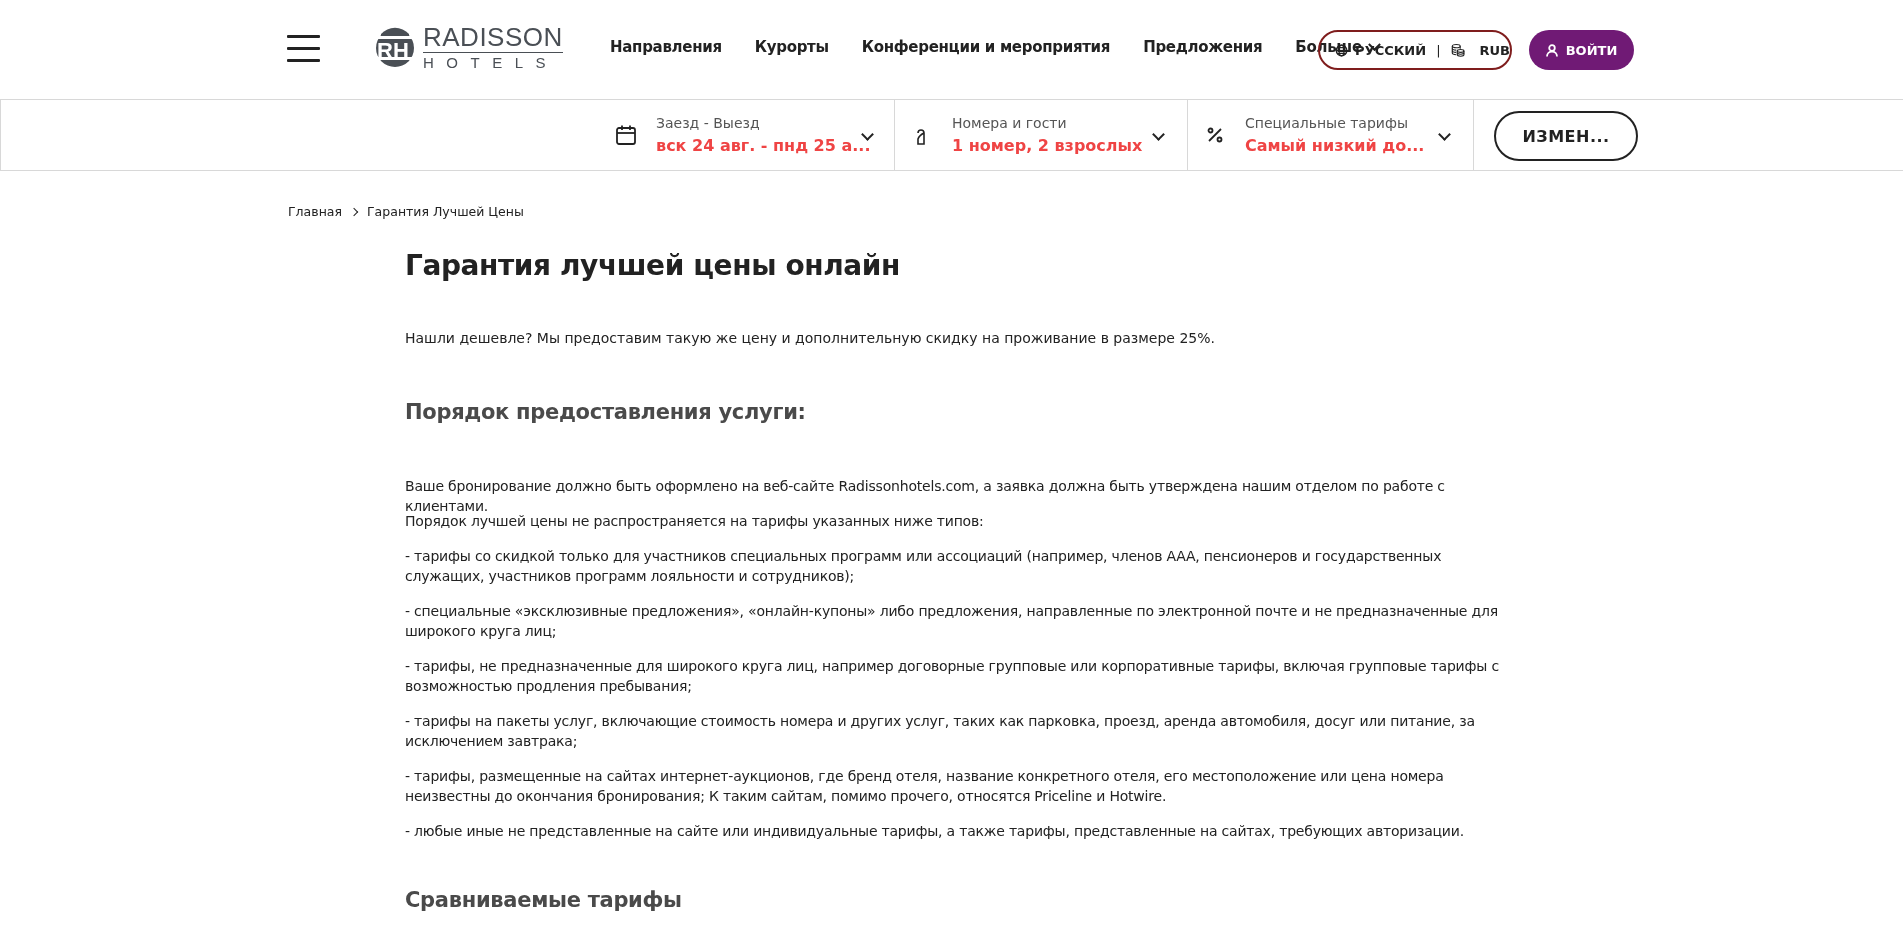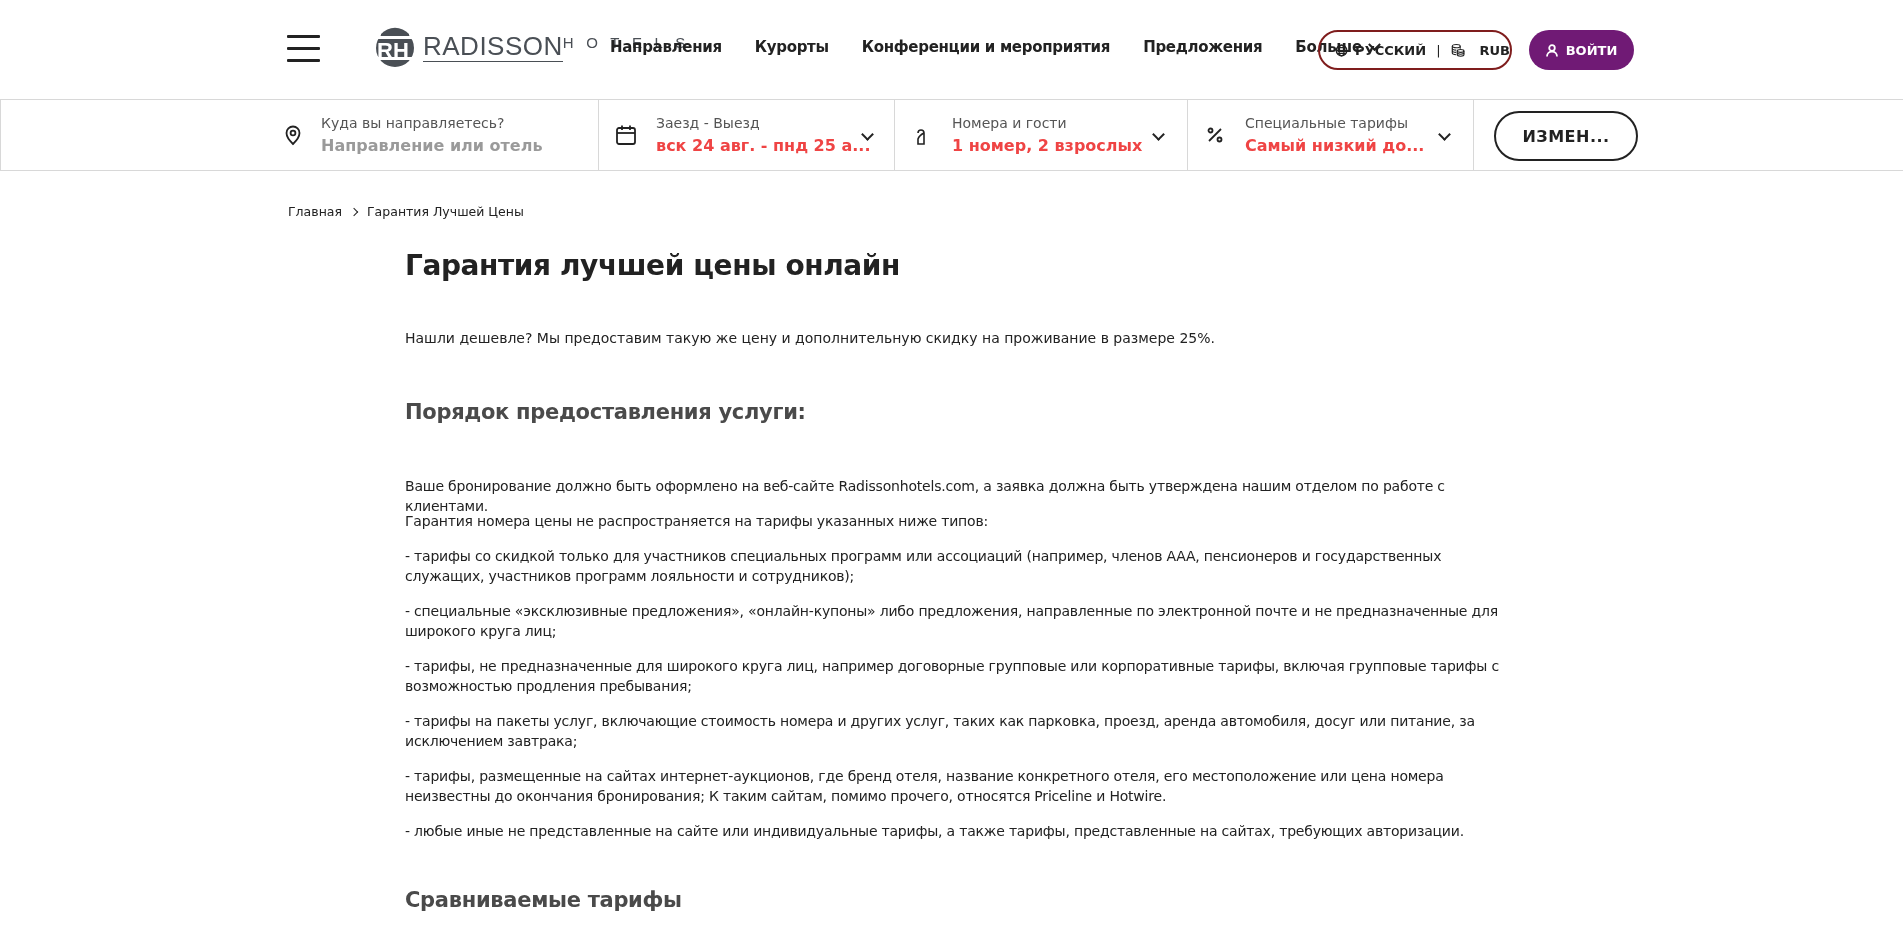--- a/index.html
+++ b/index.html
@@ -9,21 +9,21 @@
   
   .header { position: absolute; left: 0; top: 0; width: 1903px; height: 100px; border-bottom: 1px solid #d8d8d8; background: #fff; }
   .hamburger { position: absolute; left: 287px; top: 33px; width: 33px; height: 30px; cursor: pointer; }
   .hamburger span { position: absolute; left: 0; width: 33px; height: 3px; background: #222; border-radius: 1px; }
   .hamburger span:nth-child(1) { top: 2px; }
   .hamburger span:nth-child(2) { top: 14px; }
   .hamburger span:nth-child(3) { top: 26px; }
 
   .logo { position: absolute; left: 375px; top: 25px; width: 182px; height: 45px; display: flex; align-items: center; }
   .logo-mark { width: 40px; height: 44px; position: relative; }
-  .logo-text { margin-left: 8px; display: flex; flex-direction: row; color: #4a4f55; }
+  .logo-text { margin-left: 8px; display: flex; flex-direction: column; color: #4a4f55; }
   .logo-top { font-family: "Liberation Sans", sans-serif; font-size: 26px; font-weight: 500; letter-spacing: 0.5px; line-height: 26px; padding-bottom: 2px; border-bottom: 1.5px solid #4a4f55; }
   .logo-bottom { font-family: "Liberation Sans", sans-serif; font-size: 15px; letter-spacing: 12.5px; line-height: 17px; padding-top: 1px; }
 
   .nav { position: absolute; left: 610px; top: 38px; display: flex; gap: 8px; }
   .nav-item { font-size: 15px; font-weight: bold; color: #222; margin-right: 25px; white-space: nowrap; cursor: pointer; letter-spacing: -0.3px; display: flex; align-items: center; }
   .nav-item .chev { margin-left: 8px; width: 9px; height: 9px; border-right: 2px solid #222; border-bottom: 2px solid #222; transform: rotate(45deg) translate(-2px, -2px); }
 
   .lang-btn { position: absolute; left: 1318px; top: 30px; width: 194px; height: 40px; border: 2px solid #7f1d1d; border-radius: 20px; display: flex; align-items: center; padding-left: 15px; font-size: 13px; font-weight: bold; color: #222; cursor: pointer; }
   .lang-btn .sep { margin: 0 10px; font-weight: normal; }
   .lang-btn svg { margin-right: 7px; }
@@ -115,28 +115,20 @@
   <div class="login-btn">
     <svg width="12" height="13" viewBox="0 0 12 13" fill="none" stroke="#fff" stroke-width="1.8">
       <circle cx="6" cy="4" r="2.8"></circle>
       <path d="M1 12.5c0-3 2.2-5 5-5s5 2 5 5"></path>
     </svg>
     <span>ВОЙТИ</span>
   </div>
 </div>
 
 <div class="searchbar">
-  <div class="sb-field" style="left:0;width:598px;">
-    <svg class="sb-icon" style="left:280px;" viewBox="0 0 24 24" fill="none" stroke="#222" stroke-width="1.8">
-      <path d="M12 21s-6.5-6.2-6.5-11a6.5 6.5 0 0 1 13 0c0 4.8-6.5 11-6.5 11z"></path>
-      <circle cx="12" cy="10" r="2.4"></circle>
-    </svg>
-    <span class="sb-label" style="left:320px;">Куда вы направляетесь?</span>
-    <span class="sb-value placeholder" style="left:320px;">Направление или отель</span>
-  </div>
 
   <div class="sb-field" style="left:598px;width:296px;">
     <svg class="sb-icon" style="left:15px;" viewBox="0 0 24 24" fill="none" stroke="#222" stroke-width="1.8">
       <rect x="3" y="5" width="18" height="16" rx="2"></rect>
       <line x1="3" y1="10" x2="21" y2="10"></line>
       <line x1="8" y1="2.5" x2="8" y2="7"></line>
       <line x1="16" y1="2.5" x2="16" y2="7"></line>
     </svg>
     <span class="sb-label" style="left:57px;">Заезд - Выезд</span>
     <span class="sb-value" style="left:57px;">вск 24 авг. - пнд 25 а...</span>
@@ -172,21 +164,21 @@
   <span class="bc-sep"></span>
   <span>Гарантия Лучшей Цены</span>
 </div>
 
 <div class="content">
   <h1 class="page-title">Гарантия лучшей цены онлайн</h1>
   <p class="intro">Нашли дешевле? Мы предоставим такую же цену и дополнительную скидку на проживание в размере 25%.</p>
   <h2 class="h2" style="top:154px;">Порядок предоставления услуги:</h2>
 
   <p class="p" style="top:230px;">Ваше бронирование должно быть оформлено на веб-сайте Radissonhotels.com, а заявка должна быть утверждена нашим отделом по работе с клиентами.</p>
-  <p class="p" style="top:265px;">Гарантия номера цены не распространяется на тарифы указанных ниже типов:</p>
+  <p class="p" style="top:265px;">Порядок лучшей цены не распространяется на тарифы указанных ниже типов:</p>
   <p class="p" style="top:300px;">- тарифы со скидкой только для участников специальных программ или ассоциаций (например, членов AAA, пенсионеров и государственных служащих, участников программ лояльности и сотрудников);</p>
   <p class="p" style="top:355px;">- специальные «эксклюзивные предложения», «онлайн-купоны» либо предложения, направленные по электронной почте и не предназначенные для широкого круга лиц;</p>
   <p class="p" style="top:410px;">- тарифы, не предназначенные для широкого круга лиц, например договорные групповые или корпоративные тарифы, включая групповые тарифы с возможностью продления пребывания;</p>
   <p class="p" style="top:465px;">- тарифы на пакеты услуг, включающие стоимость номера и других услуг, таких как парковка, проезд, аренда автомобиля, досуг или питание, за исключением завтрака;</p>
   <p class="p" style="top:520px;">- тарифы, размещенные на сайтах интернет-аукционов, где бренд отеля, название конкретного отеля, его местоположение или цена номера неизвестны до окончания бронирования; К таким сайтам, помимо прочего, относятся Priceline и Hotwire.</p>
   <p class="p" style="top:575px;">- любые иные не представленные на сайте или индивидуальные тарифы, а также тарифы, представленные на сайтах, требующих авторизации.</p>
 
   <h2 class="h2" style="top:642px;">Сравниваемые тарифы</h2>
 </div>
 

